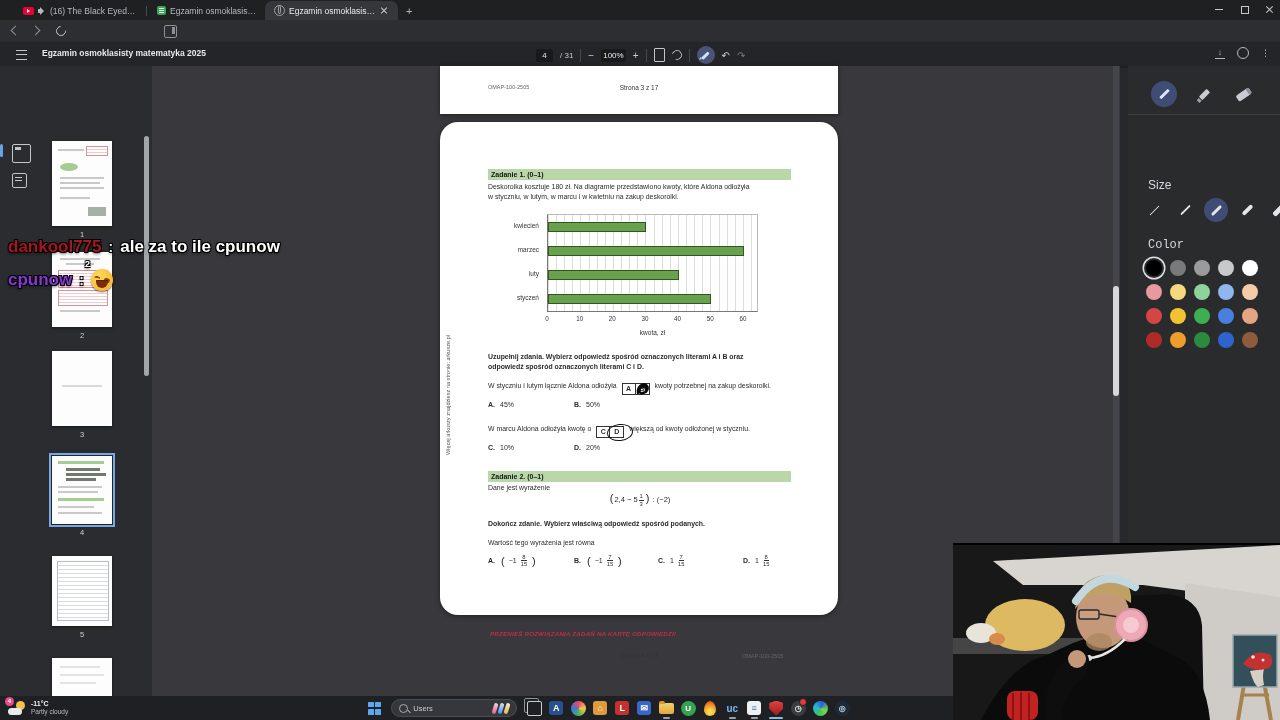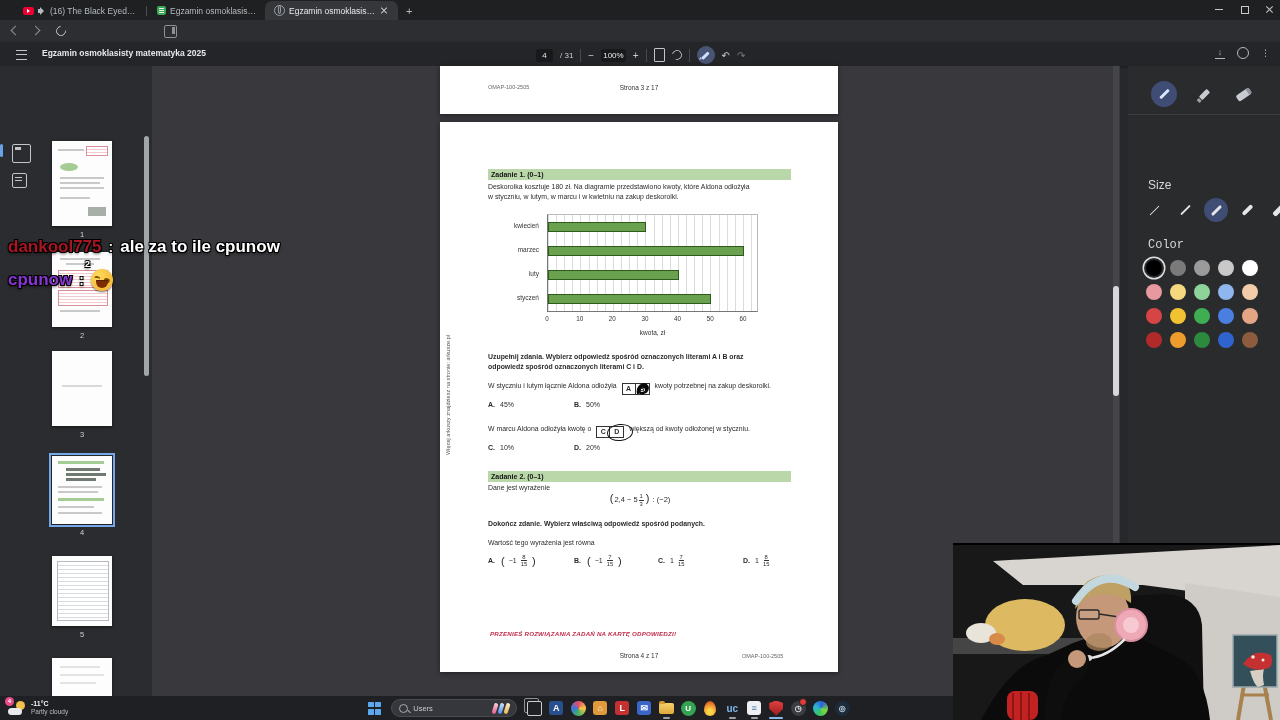--- a/index.html
+++ b/index.html
@@ -95,21 +95,21 @@
   .m-dark{position:absolute;background:#707a70;}
   #sb-scroll{position:absolute;left:144px;top:70px;width:5px;height:240px;border-radius:3px;background:#a2a6ab;}
 
   #viewer{position:absolute;left:152px;top:66px;width:968px;height:630px;background:#39393d;}
   #v-scroll{position:absolute;right:1px;top:0;width:6px;height:630px;background:#44454a;}
   #v-thumb{position:absolute;right:1px;top:220px;width:6px;height:110px;background:#d8d8da;border-radius:3px;}
 
   
   .page{position:absolute;left:288px;width:398px;background:#fff;box-shadow:0 1px 5px rgba(0,0,0,.45);color:#2b2b2b;}
   #page3{top:0;height:48px;}
-  #page4{top:56px;height:550px;font-size:7px;}
+  #page4{top:56px;height:493px;font-size:7px;border-radius:18px;}
   .code{font-size:5.5px;color:#666;}
   .pglabel{font-size:6.5px;color:#333;}
   .abs{position:absolute;}
   .task-head{position:absolute;left:48px;width:303px;height:11px;background:#b9d7a9;font-size:7px;font-weight:bold;line-height:11px;padding-left:3px;box-sizing:border-box;color:#151515;}
   .body-t{position:absolute;left:48px;width:308px;font-size:6.9px;line-height:10px;color:#2b2b2b;}
   .bold{font-weight:bold;}
   .sidenote{position:absolute;left:5px;top:333px;transform:rotate(-90deg);transform-origin:left top;white-space:nowrap;font-size:5.6px;color:#555;}
 
   
   #chart-labels{position:absolute;left:48px;top:92px;width:55px;height:98px;}

